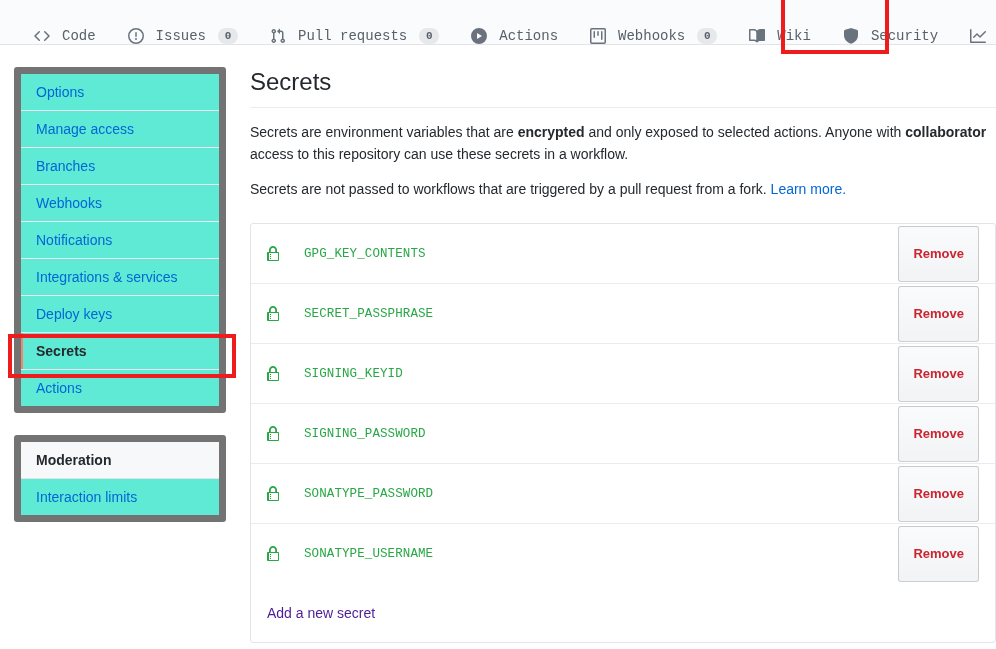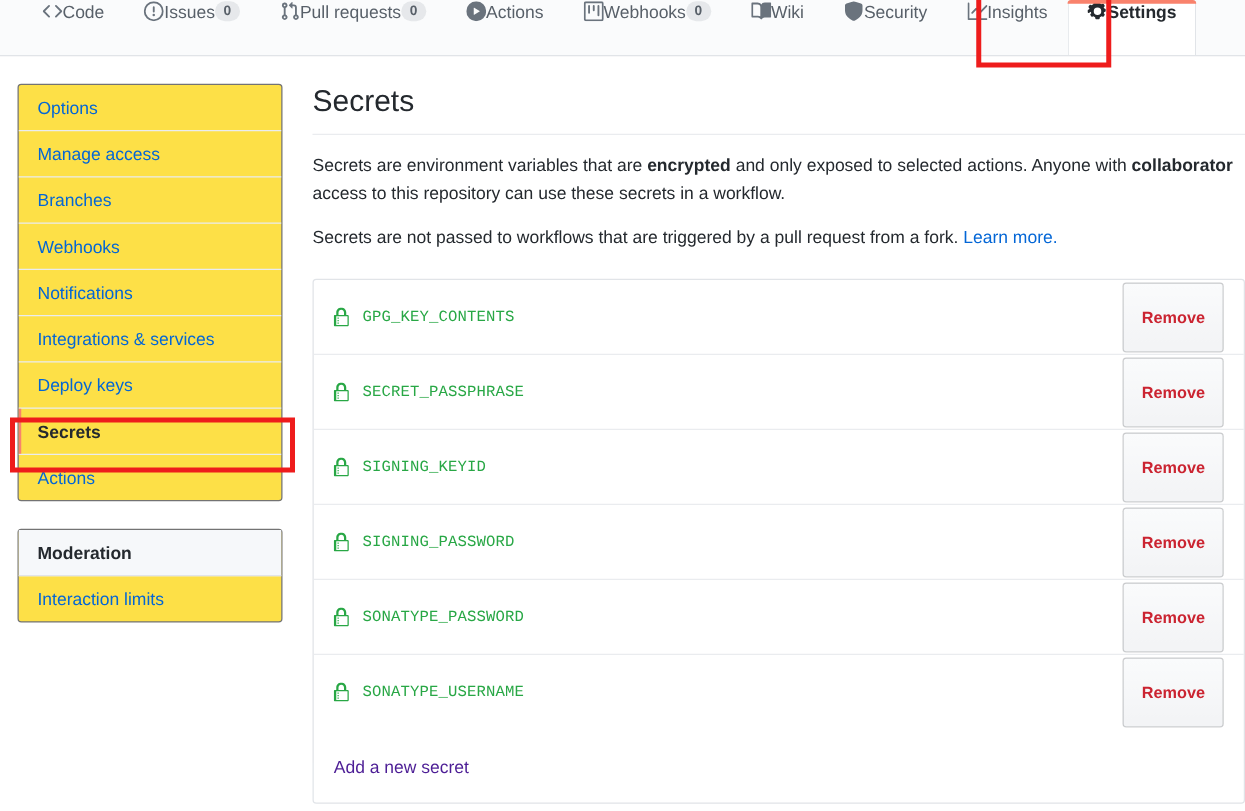--- a/index.html
+++ b/index.html
@@ -18,32 +18,33 @@
     position: relative;
     height: 45px;
     background: #fafbfc;
     border-bottom: 1px solid #e1e4e8;
     display: flex;
     align-items: flex-end;
     padding-left: 18px;
   }
   .nav-item {
     display: flex;
-    align-items: flex-start;
-    gap: 0;
+    align-items: flex-end;
+    gap: 12px;
     height: 44px;
     padding: 0 15px;
     font-size: 14px;
     color: #586069;
     text-decoration: none;
     white-space: nowrap;
     cursor: pointer;
     border: 1px solid transparent;
     border-bottom: none;
     position: relative;
+    font-family: Liberation Mono, monospace;
   }
   .nav-item.selected {
     background: #ffffff;
     border-color: #e1e4e8;
     border-radius: 3px 3px 0 0;
     color: #24292e;
     font-weight: 600;
   }
   .nav-item.selected::before {
     content: "";
@@ -72,22 +73,22 @@
   .page {
     display: flex;
     padding: 22px 0 0 0;
   }
   .sidebar {
     width: 212px;
     margin-left: 14px;
     flex: 0 0 auto;
   }
   .menu {
-    background: #fde047;
-    border: 1px solid #737373;
+    background: #5eead4;
+    border: 7px solid #737373;
     border-radius: 3px;
     list-style: none;
     margin: 0 0 22px 0;
     padding: 0;
     font-size: 14px;
   }
   .menu-heading {
     padding: 10px 15px;
     background: #f6f8fa;
     border-bottom: 1px solid #e1e4e8;
@@ -156,21 +157,21 @@
     align-items: center;
     justify-content: space-between;
     padding: 0 16px;
     height: 60px;
     border-bottom: 1px solid #eaecef;
   }
   .box-row:last-child { border-bottom: none; }
   .secret-name {
     display: flex;
     align-items: center;
-    gap: 9px;
+    gap: 23px;
     font-family: "Liberation Mono", "DejaVu Sans Mono", monospace;
     font-size: 12.5px;
     color: #28a745;
     letter-spacing: 0.1px;
   }
   .lock-icon { display: inline-flex; align-items: center; color: #28a745; }
   .btn-remove {
     font-family: "Liberation Sans", sans-serif;
     font-size: 13px;
     font-weight: 600;

